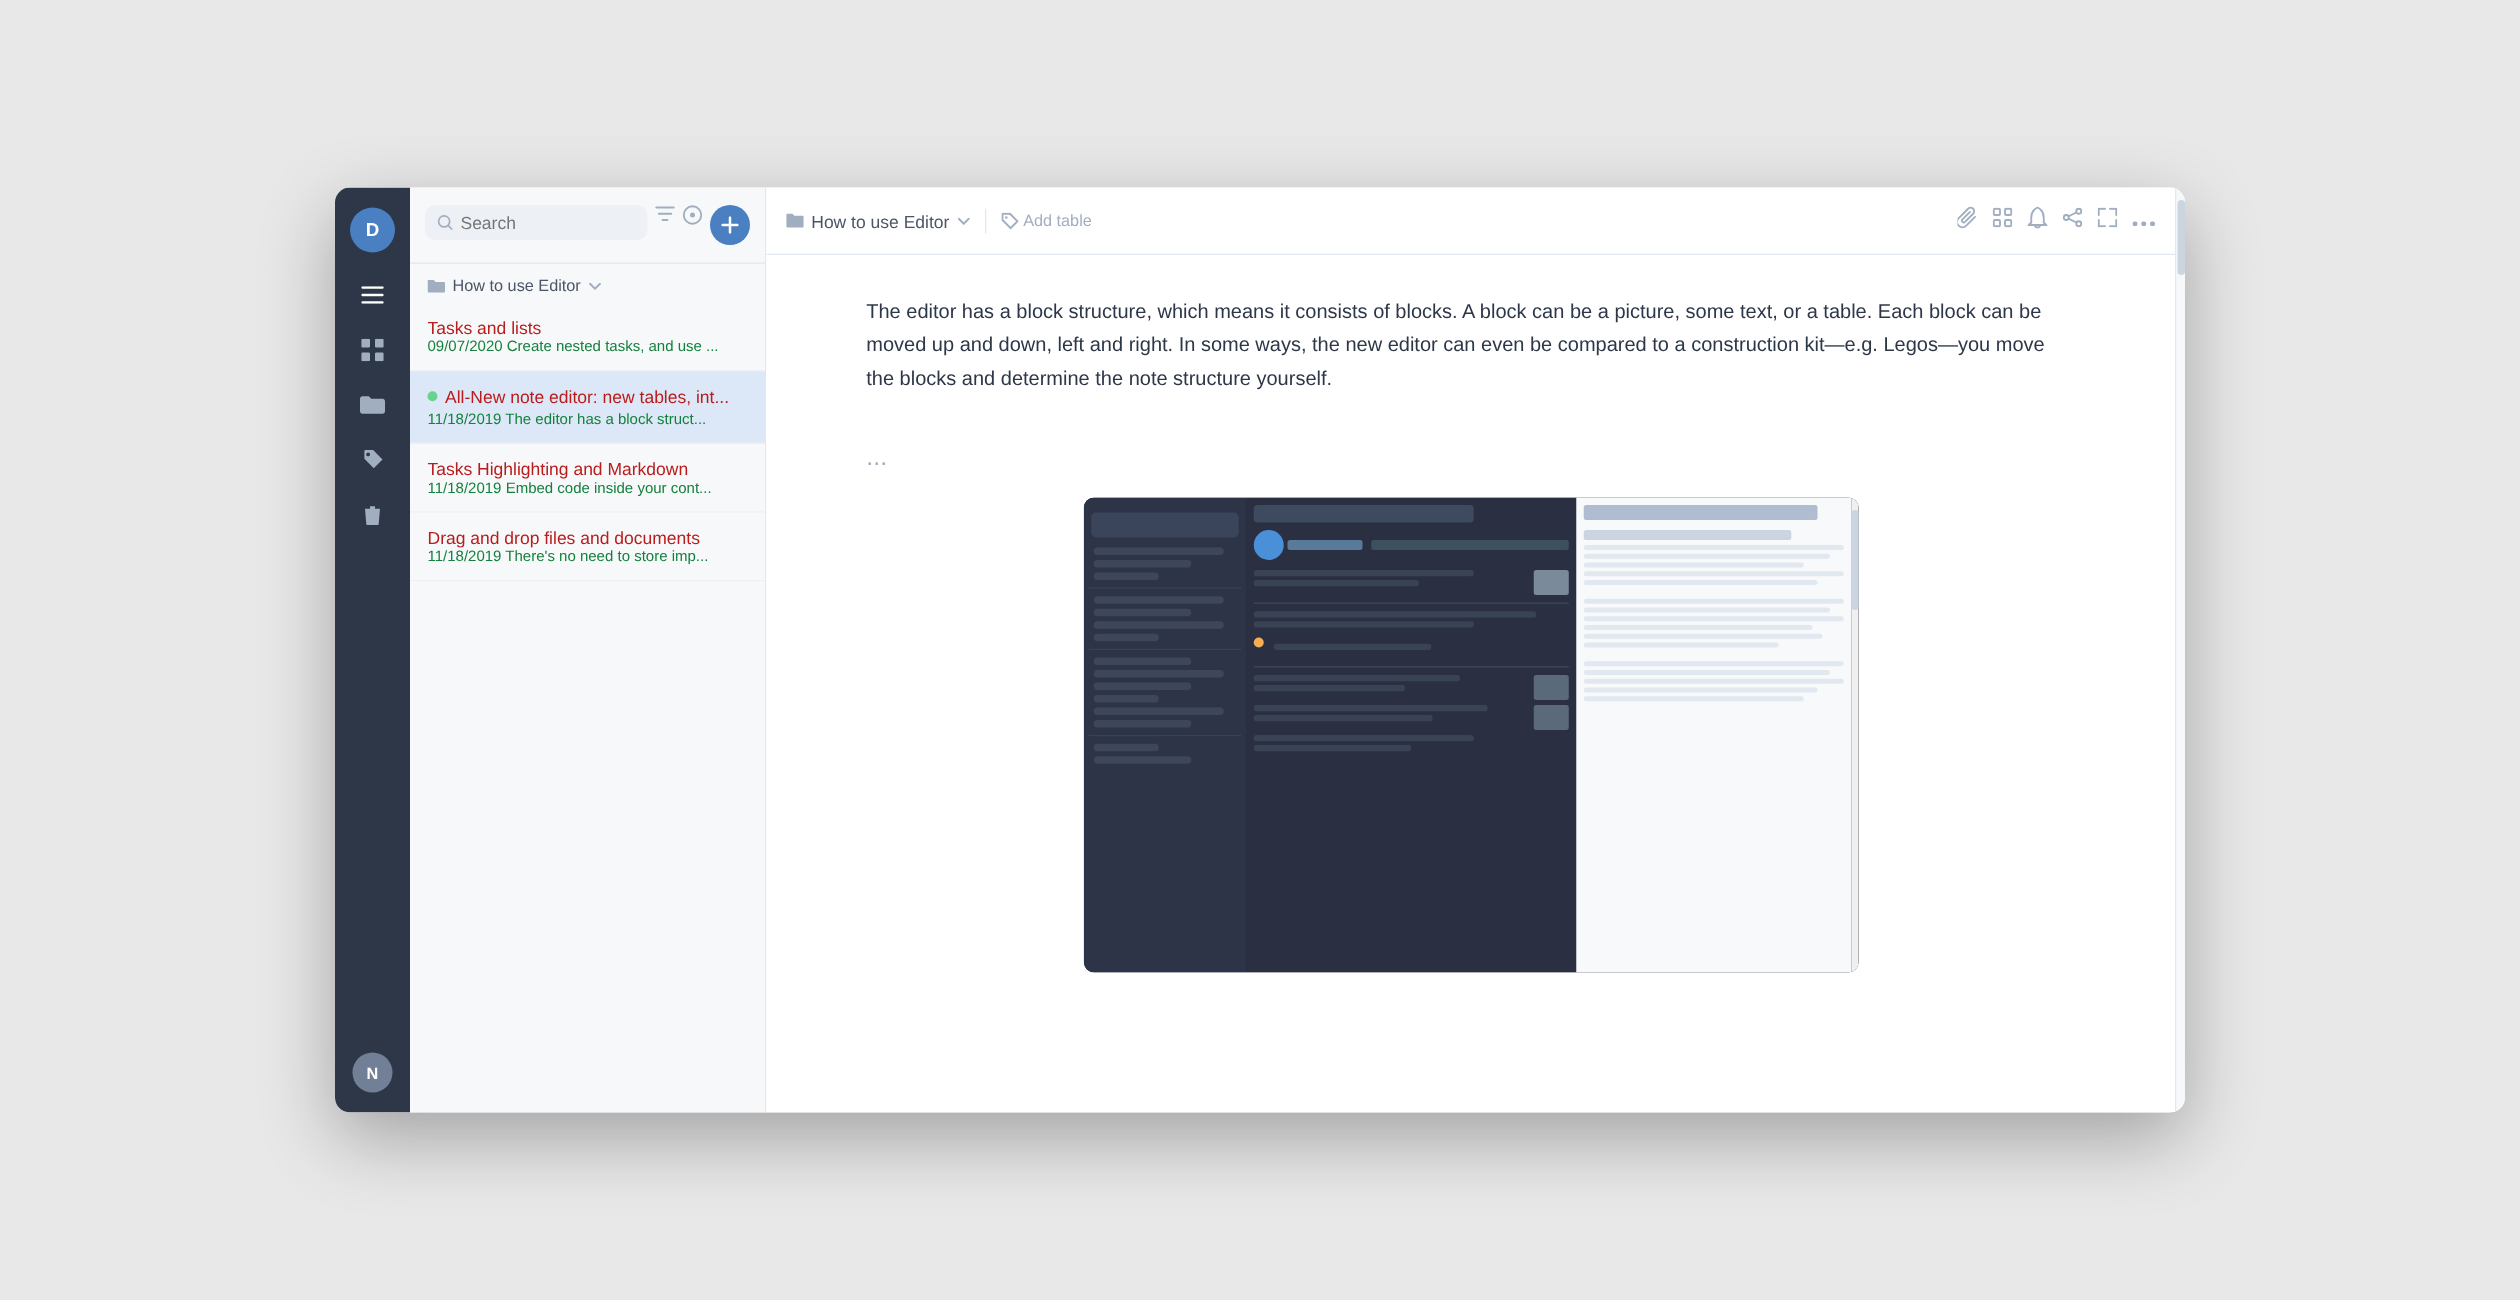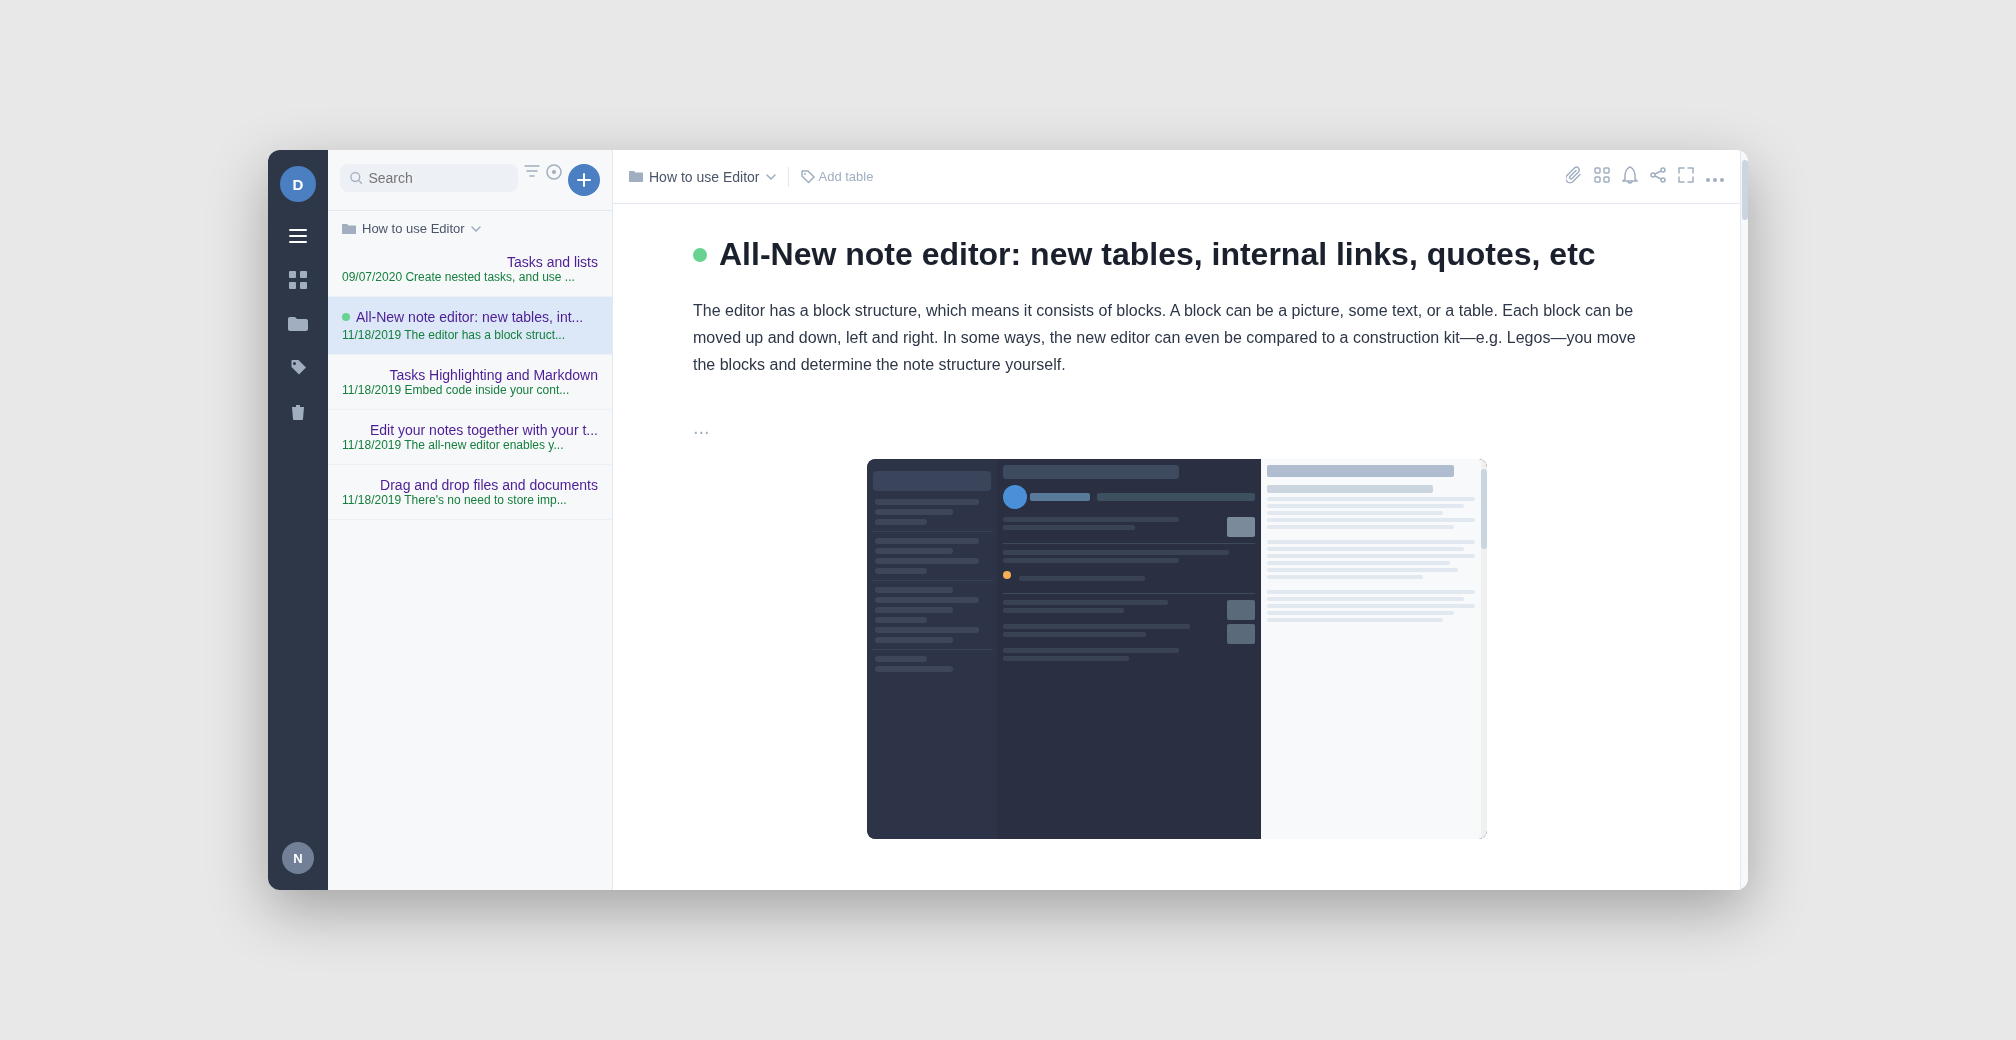--- a/index.html
+++ b/index.html
@@ -140,25 +140,24 @@
     .note-dot {
       width: 8px;
       height: 8px;
       border-radius: 50%;
       background: #68d391;
       flex-shrink: 0;
     }
     .note-title {
       font-size: 14px;
       font-weight: 500;
-      color: #4c1d95;
+      color: #b91c1c;
       white-space: nowrap;
       overflow: hidden;
       text-overflow: ellipsis;
-      text-align: right;
     }
     .note-meta {
       font-size: 12px;
       color: #15803d;
       white-space: nowrap;
       overflow: hidden;
       text-overflow: ellipsis;
       padding-left: 0;
     }
     
@@ -428,24 +427,20 @@
           <div class="note-title">All-New note editor: new tables, int...</div>
         </div>
         <div class="note-meta">11/18/2019 The editor has a block struct...</div>
       </div>
 
       <div class="note-item">
         <div class="note-title">Tasks Highlighting and Markdown</div>
         <div class="note-meta">11/18/2019 Embed code inside your cont...</div>
       </div>
 
-      <div class="note-item">
-        <div class="note-title">Edit your notes together with your t...</div>
-        <div class="note-meta">11/18/2019 The all-new editor enables y...</div>
-      </div>
 
       <div class="note-item">
         <div class="note-title">Drag and drop files and documents</div>
         <div class="note-meta">11/18/2019 There's no need to store imp...</div>
       </div>
 
     </div>
   </div>
 
   <div class="editor-area">
@@ -506,24 +501,20 @@
           <svg width="18" height="4" viewBox="0 0 18 4" fill="#a0aec0">
             <circle cx="2" cy="2" r="2"></circle>
             <circle cx="9" cy="2" r="2"></circle>
             <circle cx="16" cy="2" r="2"></circle>
           </svg>
         </div>
       </div>
     </div>
 
     <div class="editor-content">
-      <div class="note-main-title">
-        <div class="note-status-dot"></div>
-        <span>All-New note editor: new tables, internal links, quotes, etc</span>
-      </div>
 
       <p class="note-body-text">The editor has a block structure, which means it consists of blocks. A block can be a picture, some text, or a table. Each block can be moved up and down, left and right. In some ways, the new editor can even be compared to a construction kit—e.g. Legos—you move the blocks and determine the note structure yourself.</p>
 
       <div class="note-ellipsis">...</div>
 
       <div class="note-screenshot">
         <div class="fake-screenshot">
 
           <div class="fake-sidebar">
             <div style="height:20px; background:#3d4a60; margin:4px 6px 8px; border-radius:4px; opacity:0.8;"></div>

